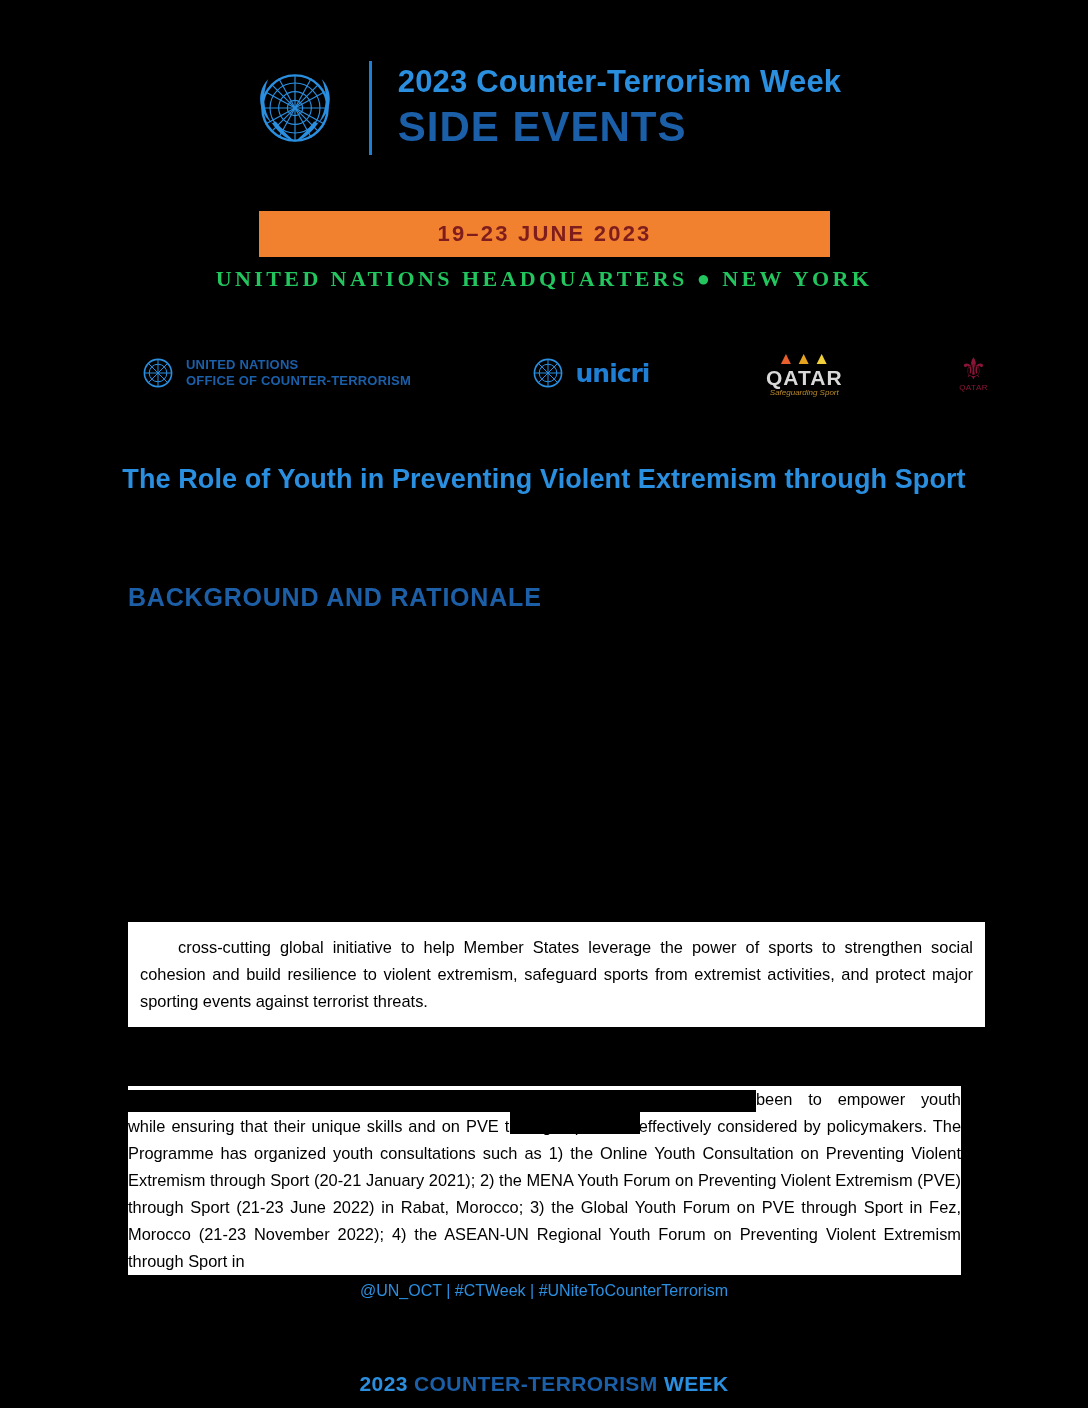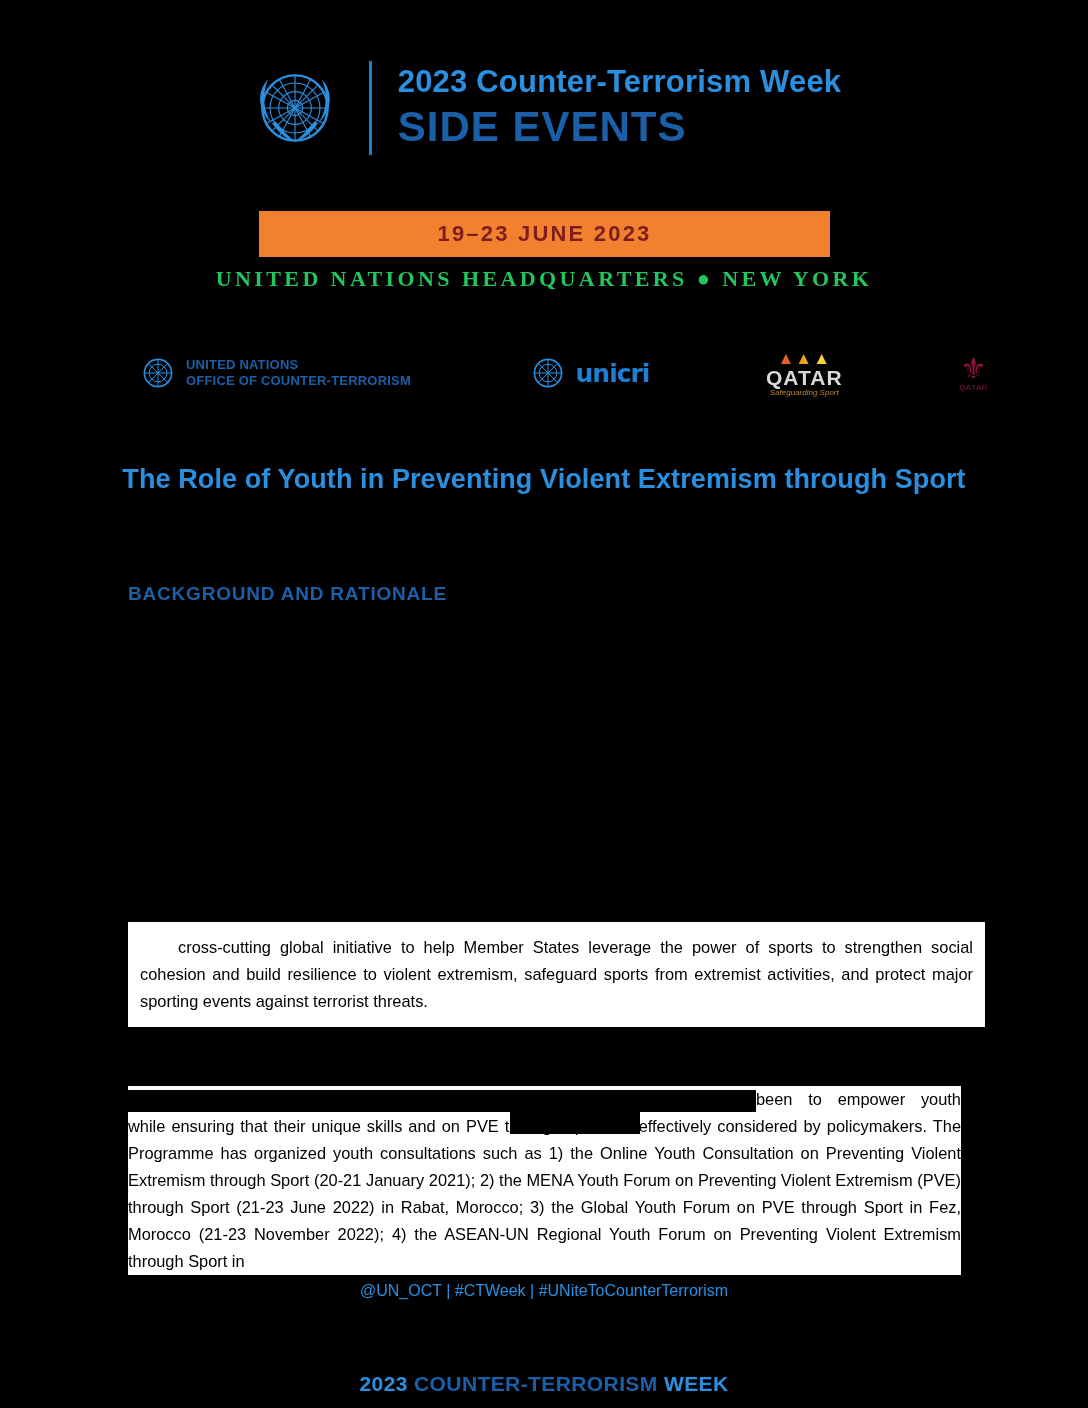--- a/index.html
+++ b/index.html
@@ -195,21 +195,21 @@
     font-size: 27px;
     font-weight: bold;
     letter-spacing: 0.1px;
   }
 
   
   .section-heading {
     position: absolute;
     left: 128px; top: 583px;
     color: #1d5fa6;
-    font-size: 19px;
+    font-size: 25px;
     font-weight: bold;
     letter-spacing: 0.8px;
     text-align: center;
   }
 
   
   .para {
     position: absolute;
     background: #ffffff;
     color: #000000;

